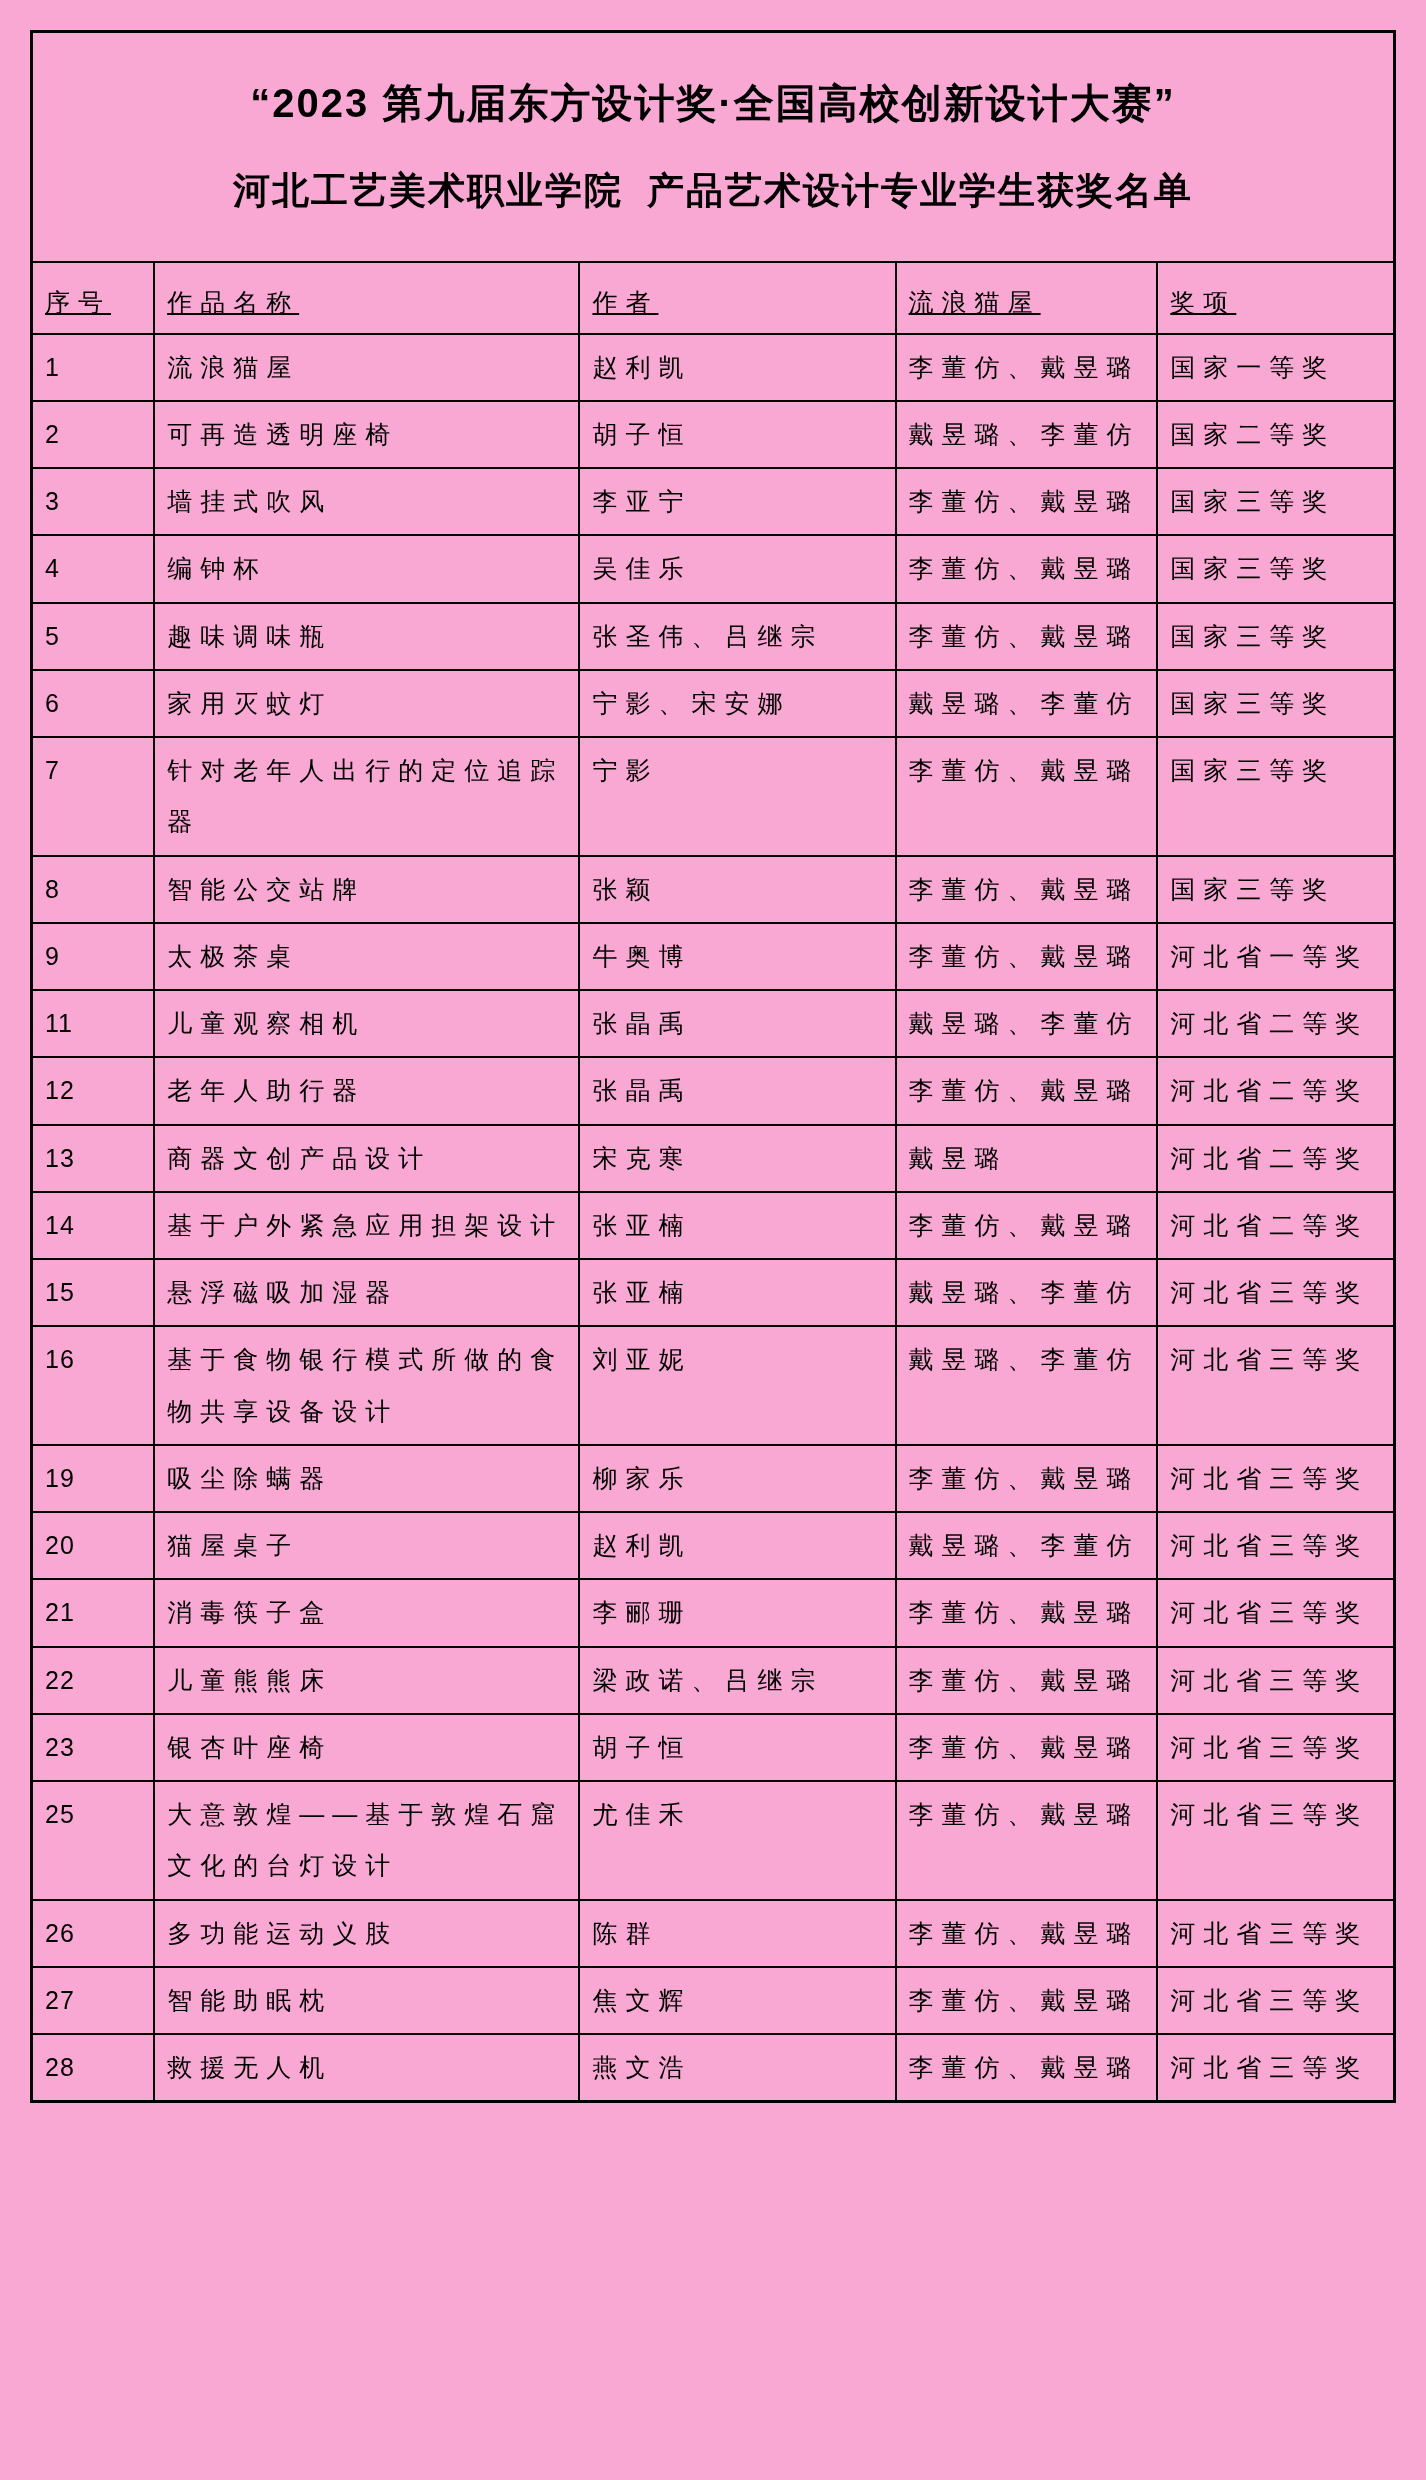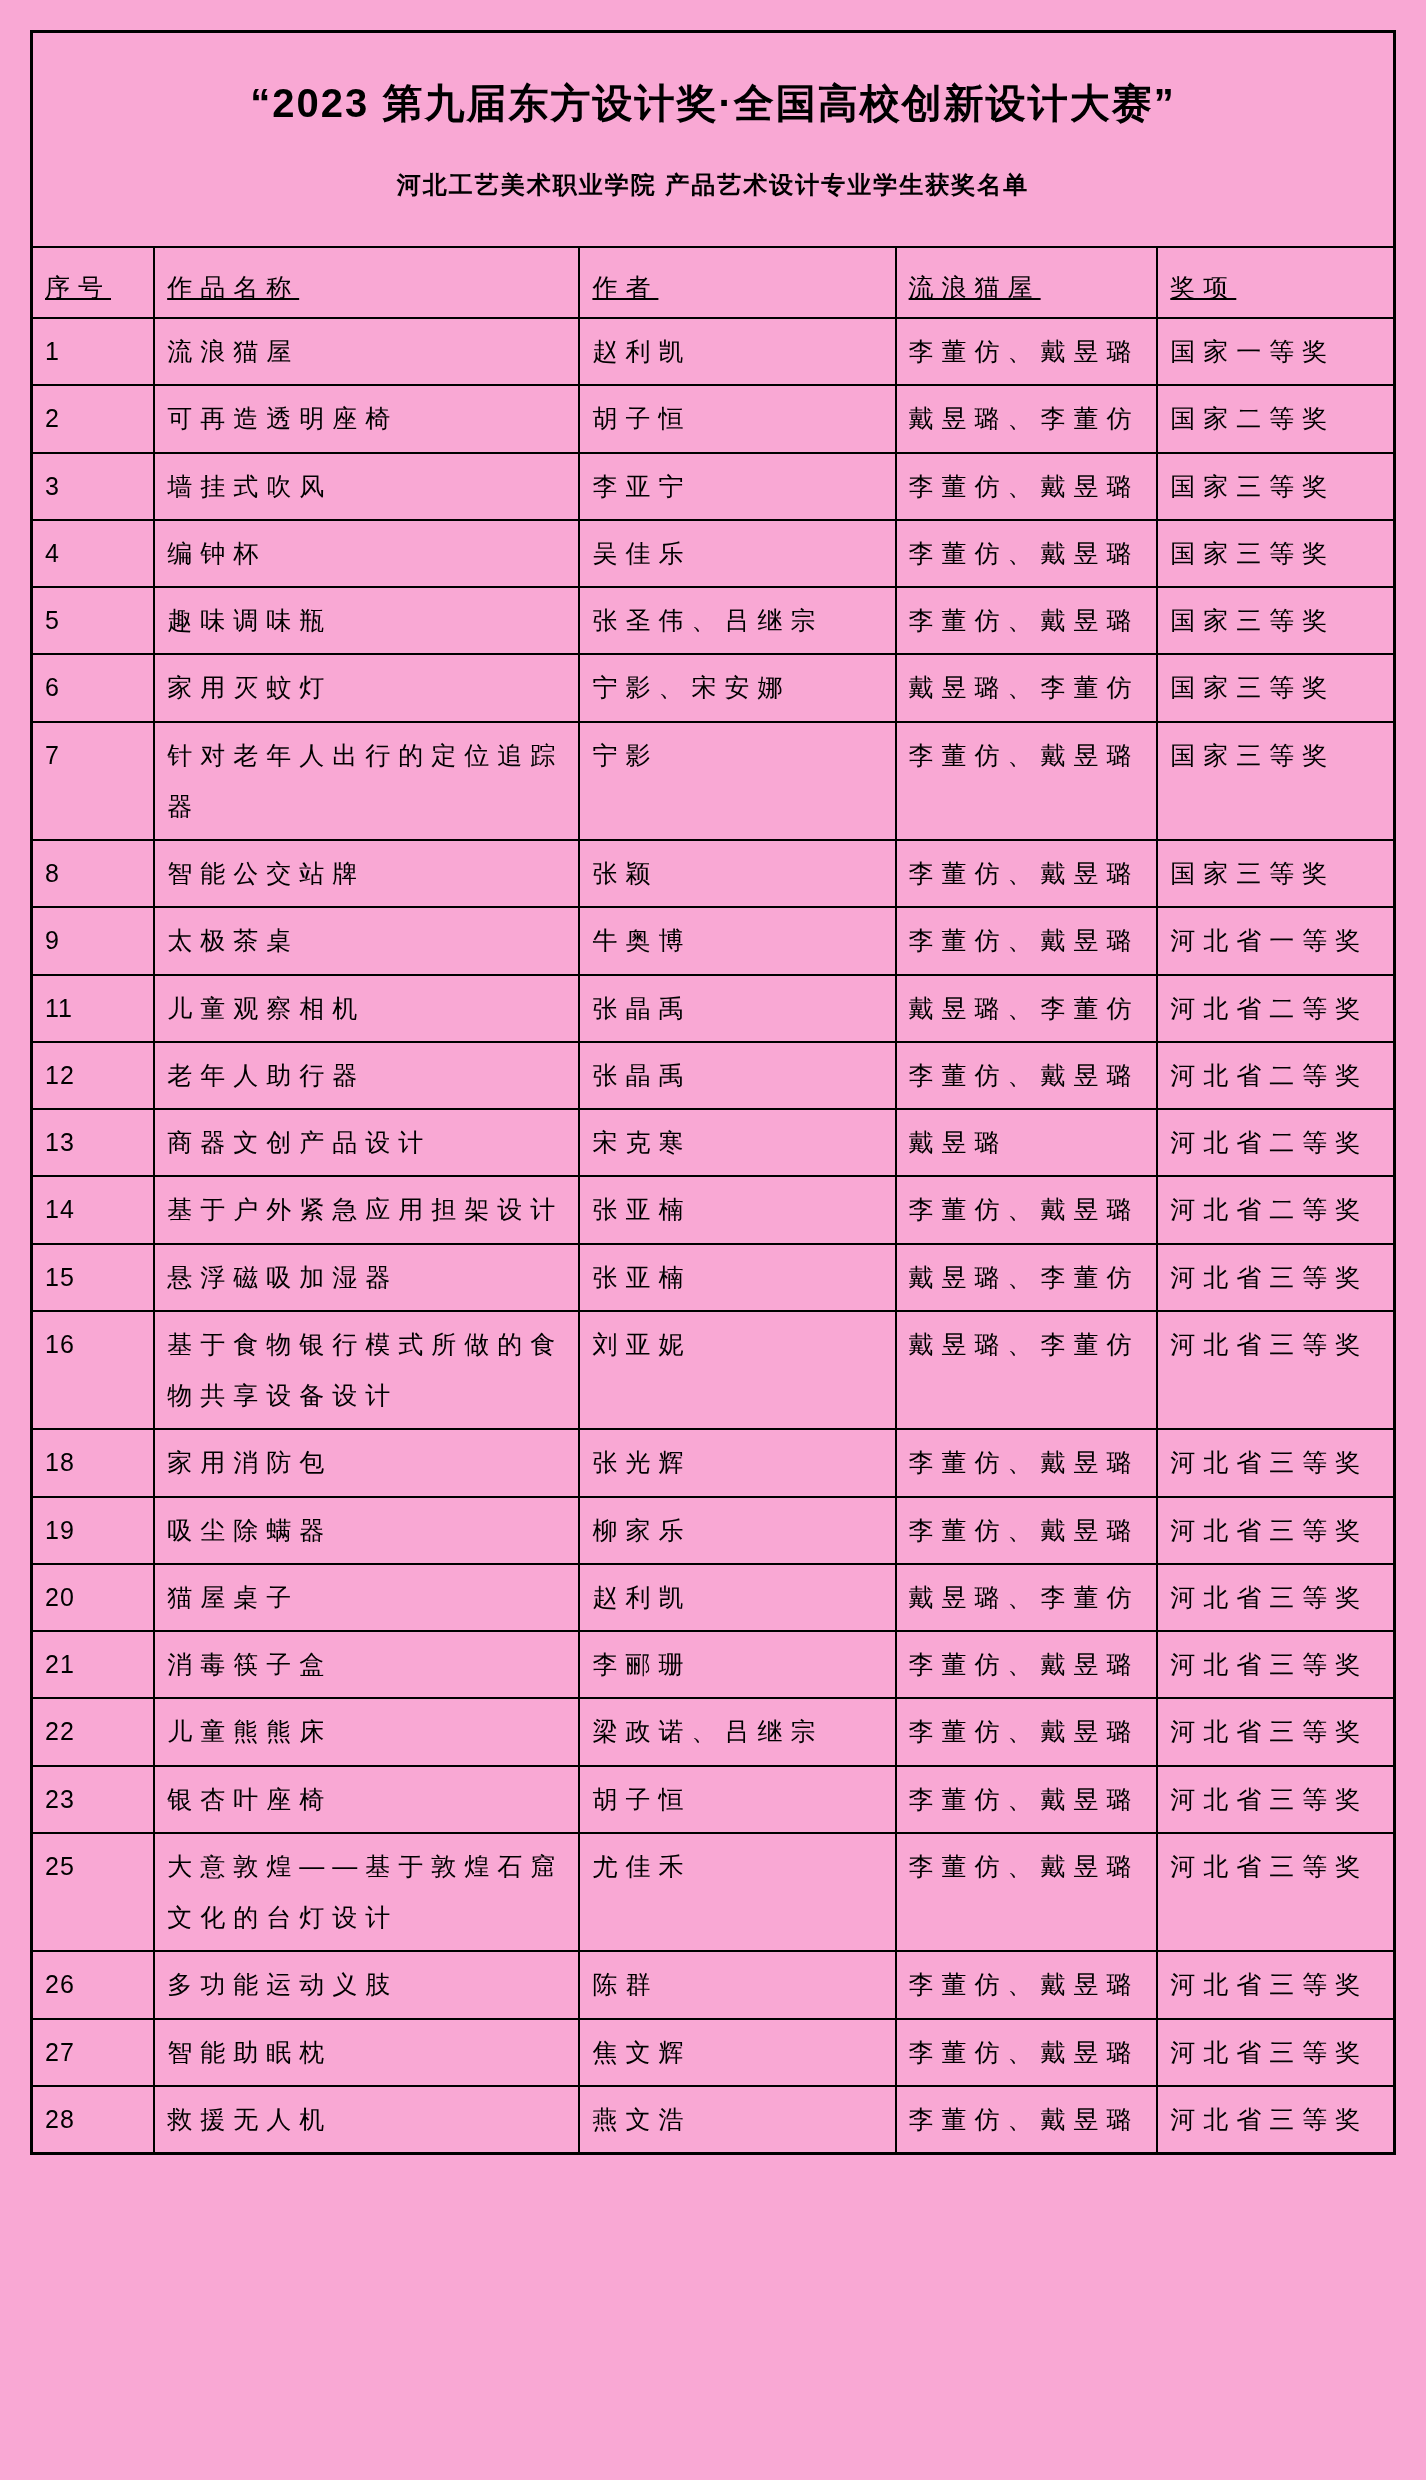--- a/index.html
+++ b/index.html
@@ -50,24 +50,25 @@
     letter-spacing: normal;
     line-height: 1.2;
   }
   .doc-title {
     font-size: 40px;
     font-weight: 700;
     letter-spacing: 2px;
     margin: 6px 0 0 0;
   }
   .doc-subtitle {
-    font-size: 24px;
+    font-size: 37px;
     font-weight: 700;
     letter-spacing: 2px;
     margin: 44px 0 6px 0;
+    font-family: Liberation Mono, monospace;
   }
   tr.head-row th {
     font-weight: 400;
     line-height: 1.25;
     padding-top: 24px;
     padding-bottom: 14px;
     vertical-align: middle;
     text-decoration: underline;
   }
   td.cell-no {
@@ -216,27 +217,20 @@
 
   <tr>
     <td class="cell-no">16</td>
     <td>基于食物银行模式所做的食物共享设备设计</td>
     <td>刘亚妮</td>
     <td>戴昱璐、李董仿</td>
     <td>河北省三等奖</td>
   </tr>
 
 
-  <tr>
-    <td class="cell-no">18</td>
-    <td>家用消防包</td>
-    <td>张光辉</td>
-    <td>李董仿、戴昱璐</td>
-    <td>河北省三等奖</td>
-  </tr>
 
   <tr>
     <td class="cell-no">19</td>
     <td>吸尘除螨器</td>
     <td>柳家乐</td>
     <td>李董仿、戴昱璐</td>
     <td>河北省三等奖</td>
   </tr>
 
   <tr>

